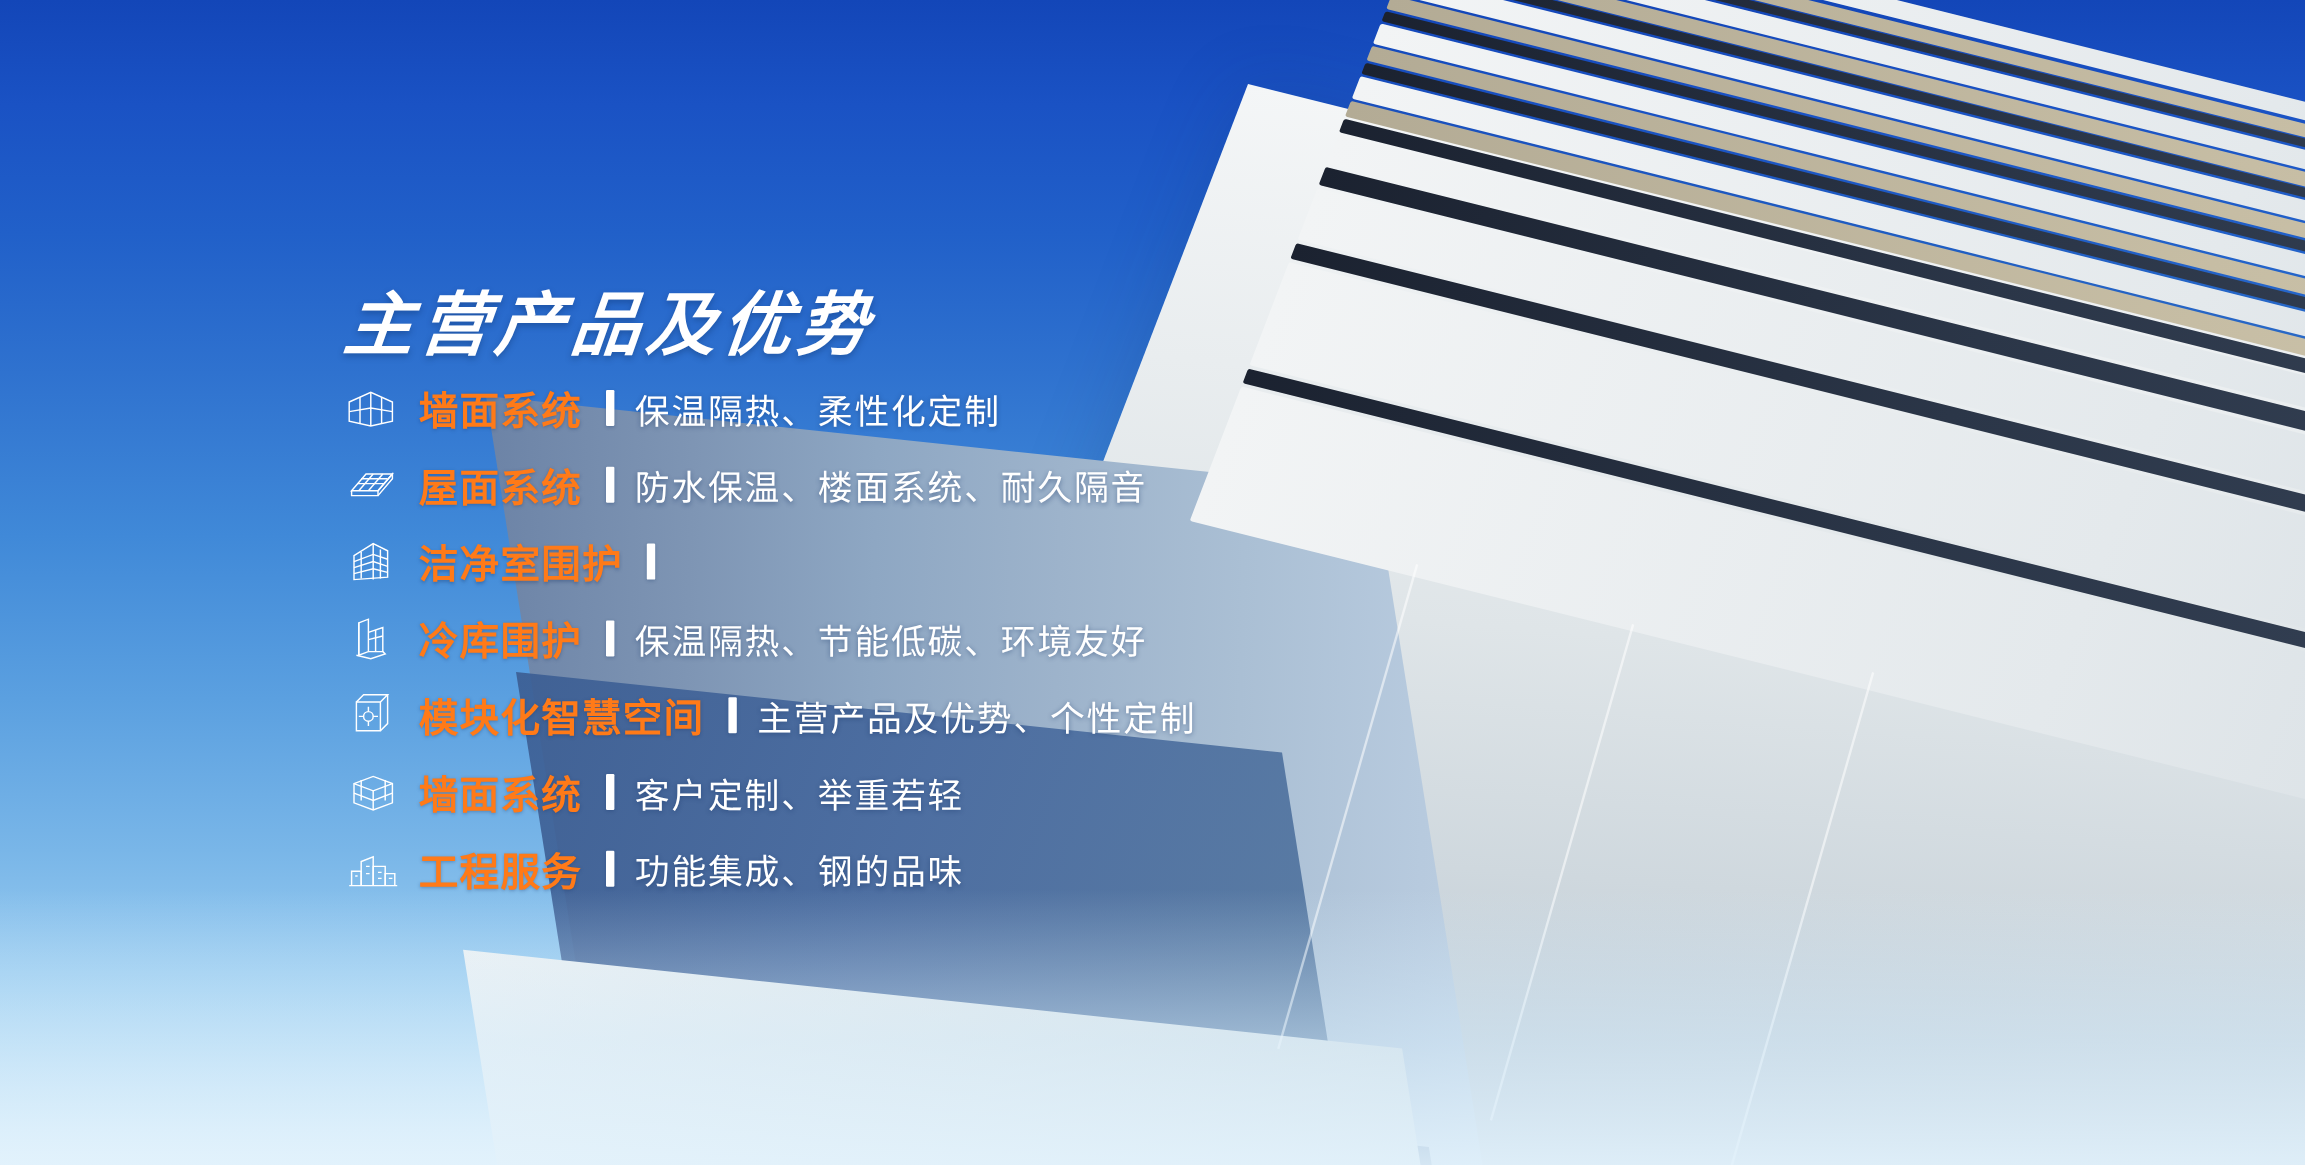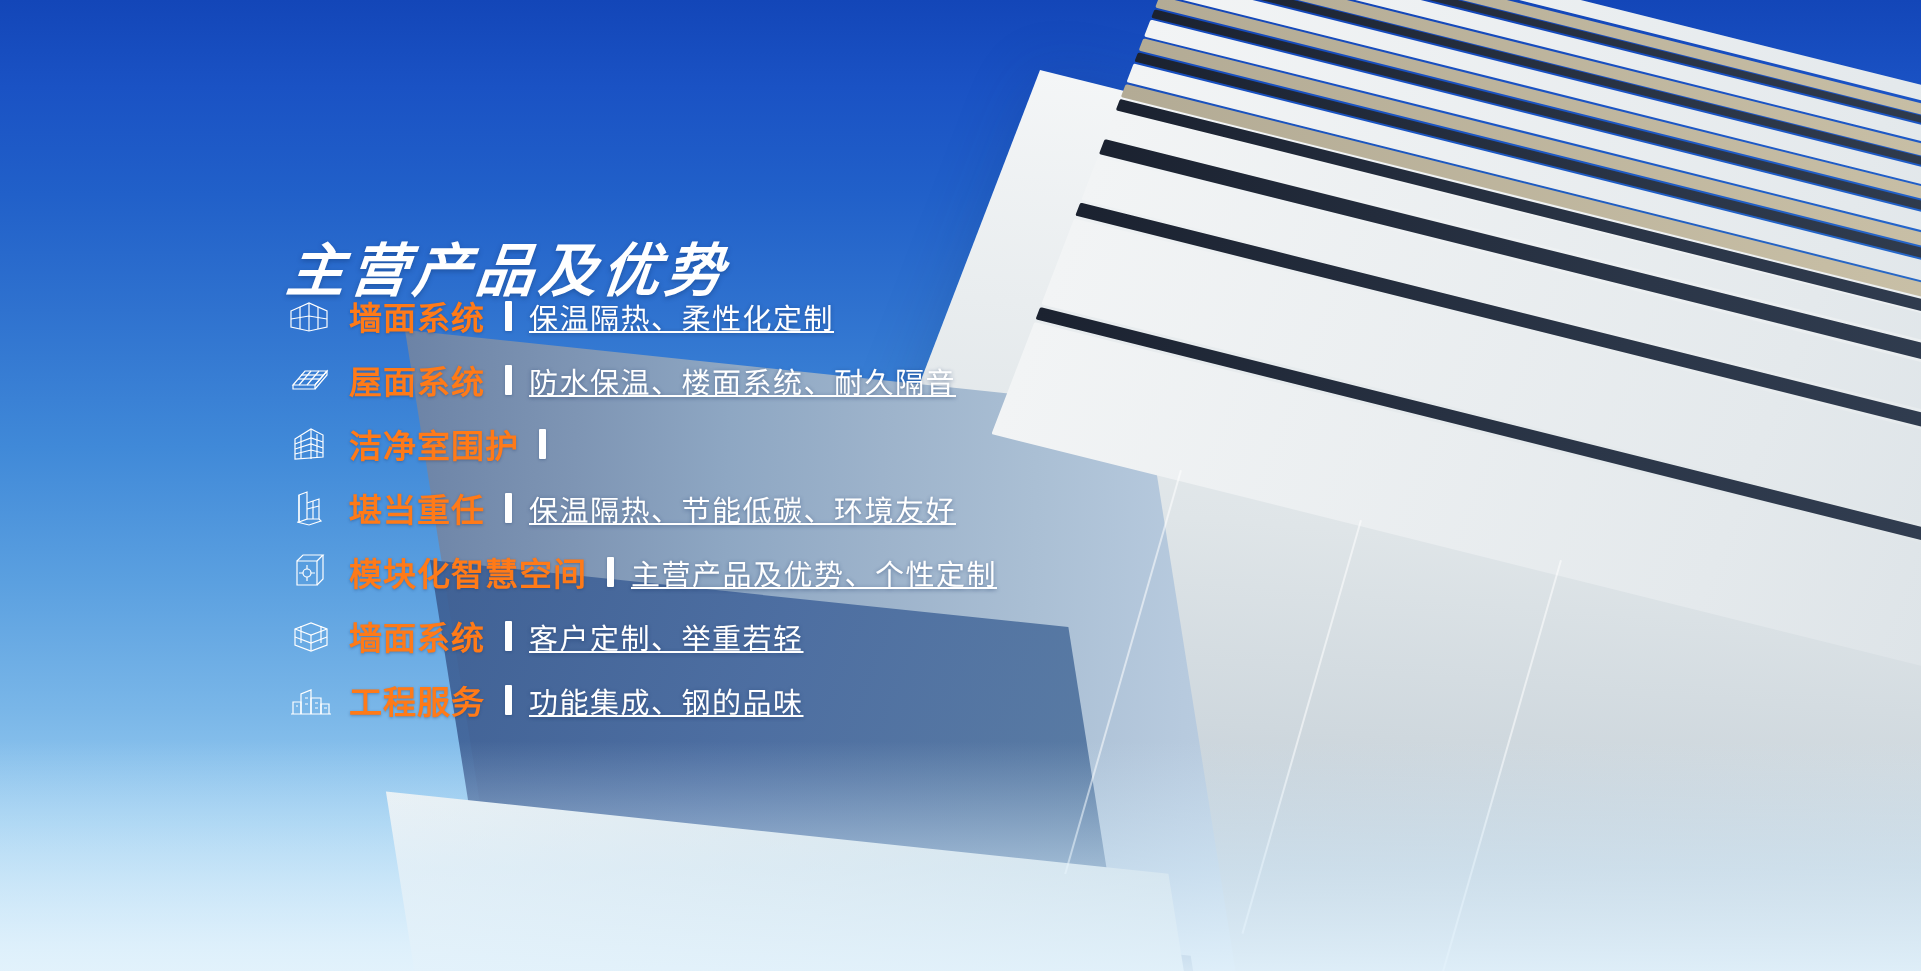--- a/index.html
+++ b/index.html
@@ -143,21 +143,21 @@
     letter-spacing: 5px;
     font-family: "DejaVu Sans", "Liberation Sans", sans-serif;
     font-style: italic;
     transform: skewX(-6deg);
     text-shadow: 0 2px 5px rgba(10,40,90,.35);
     white-space: nowrap;
   }
 
   .list {
     position: absolute;
-    left: 287px; top: 284px;
+    left: 287px; top: 308px;
     width: 960px;
   }
   .row {
     display: flex;
     align-items: center;
     height: 64px;
     white-space: nowrap;
   }
   .icon-box {
     width: 52px;
@@ -187,21 +187,20 @@
     flex: 0 0 auto;
     box-shadow: 0 1px 3px rgba(20,50,100,.3);
   }
   .desc {
     color: #ffffff;
     font-size: 29px;
     font-weight: 400;
     letter-spacing: 1.5px;
     text-shadow: 0 1px 4px rgba(15,45,95,.45);
     font-family: "DejaVu Sans", "Liberation Sans", sans-serif;
-    text-decoration: underline;
   }
 
   .cta {
     position: absolute;
     left: 288px; top: 798px;
     width: 192px;
     height: 47px;
     background: #000000;
     color: #ffffff;
     font-size: 21px;
@@ -322,21 +321,21 @@
         <span class="icon-box">
           <svg width="44" height="38" viewBox="0 0 44 38" fill="none" stroke="#ffffff" stroke-width="1.2">
             <path d="M12 6 L20 3 L20 30 L12 33 Z"></path>
             <path d="M20 14 L32 10 L32 30 L20 30"></path>
             <path d="M10 33 L22 36 L34 32 L32 30"></path>
             <path d="M12 6 L12 33"></path>
             <path d="M26 12 L26 30"></path>
             <path d="M20 20 L32 17"></path>
           </svg>
         </span>
-        <span class="name">堪当重任</span>
+        <span class="name">冷库围护</span>
         <span class="sep"></span>
         <span class="desc">保温隔热、节能低碳、环境友好</span>
       </div>
 
       <div class="row">
         <span class="icon-box">
           <svg width="44" height="38" viewBox="0 0 44 38" fill="none" stroke="#ffffff" stroke-width="1.2">
             <path d="M10 8 L30 8 L30 32 L10 32 Z"></path>
             <path d="M10 8 L16 2 L36 2 L30 8"></path>
             <path d="M36 2 L36 26 L30 32"></path>

